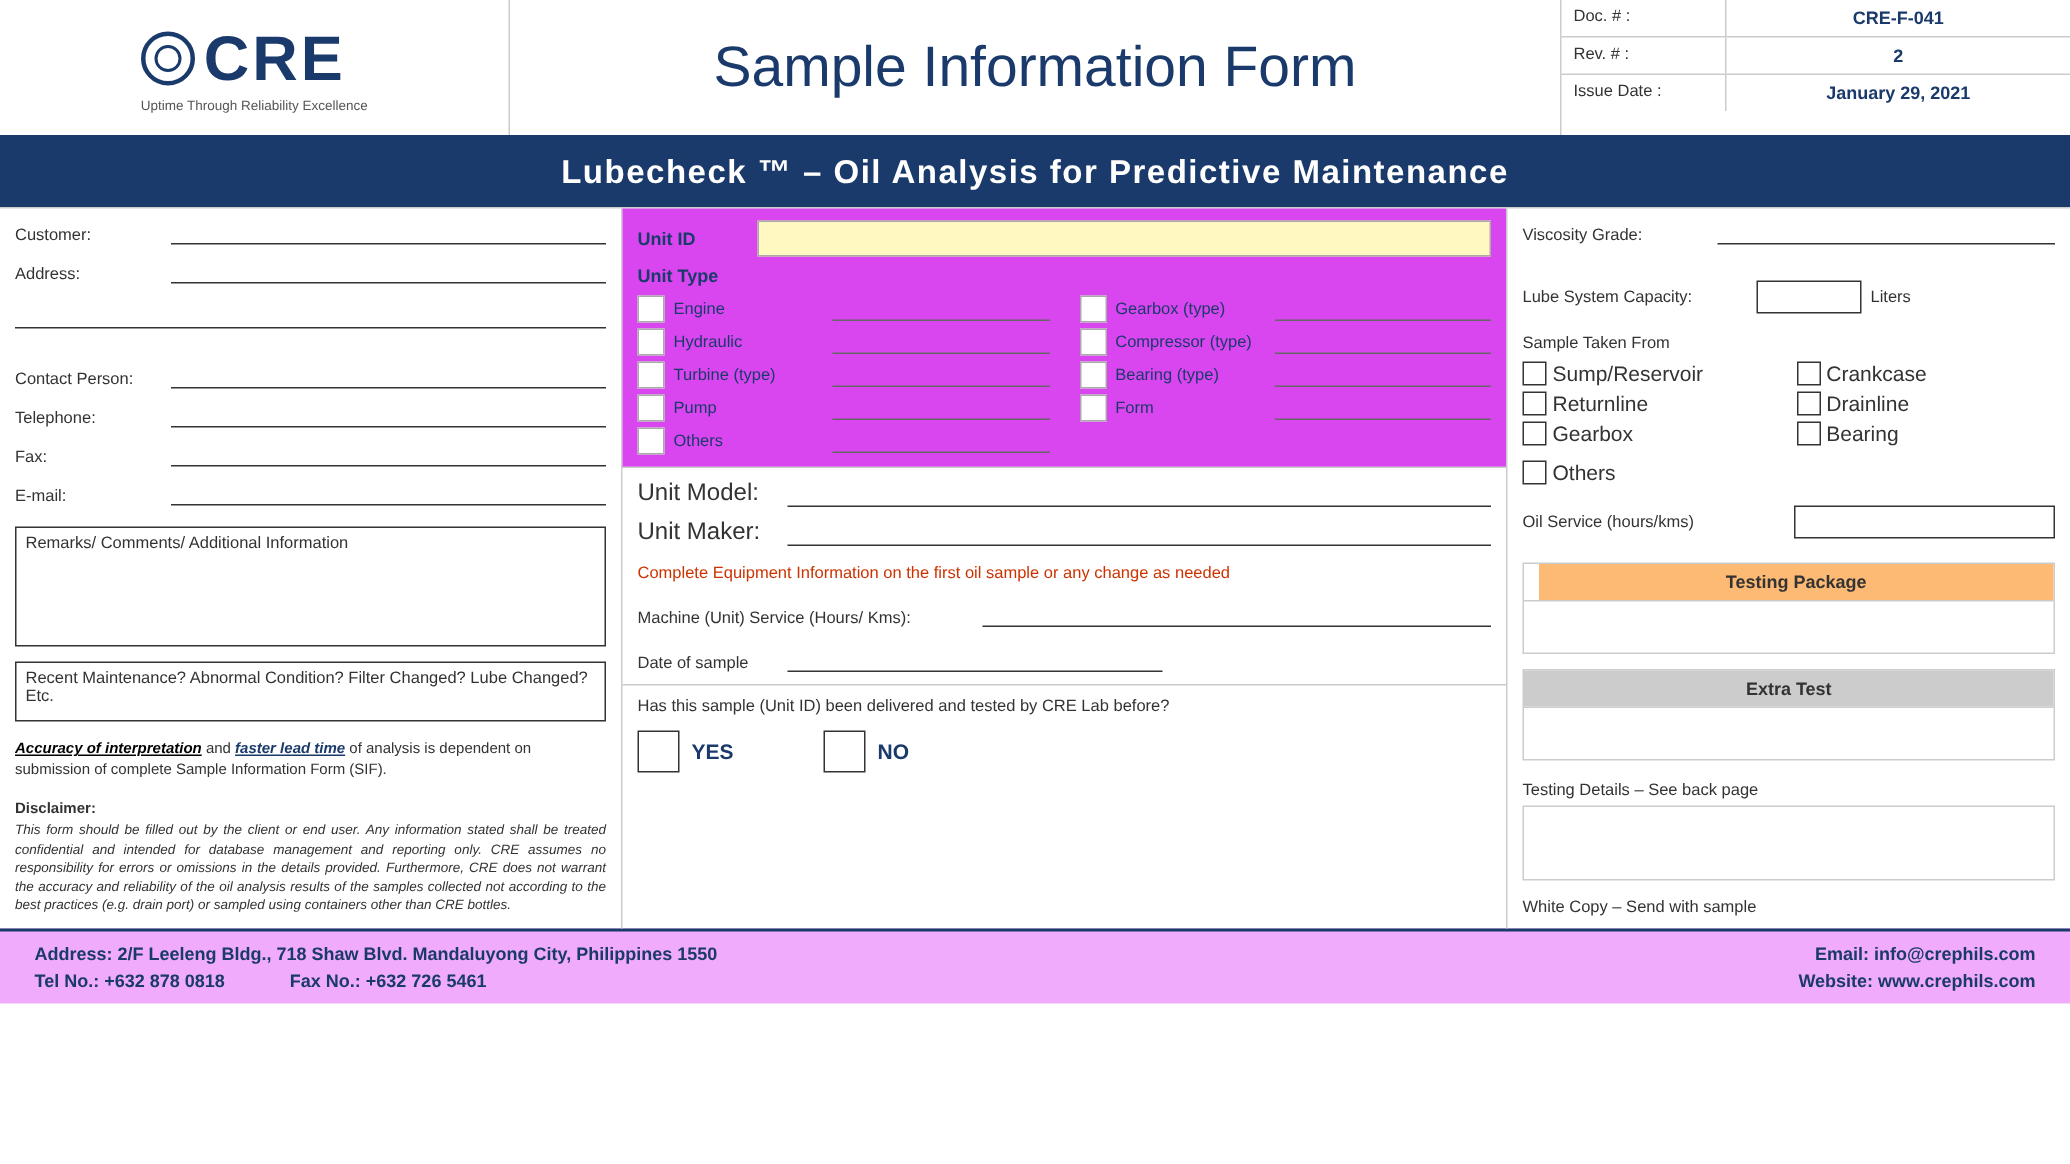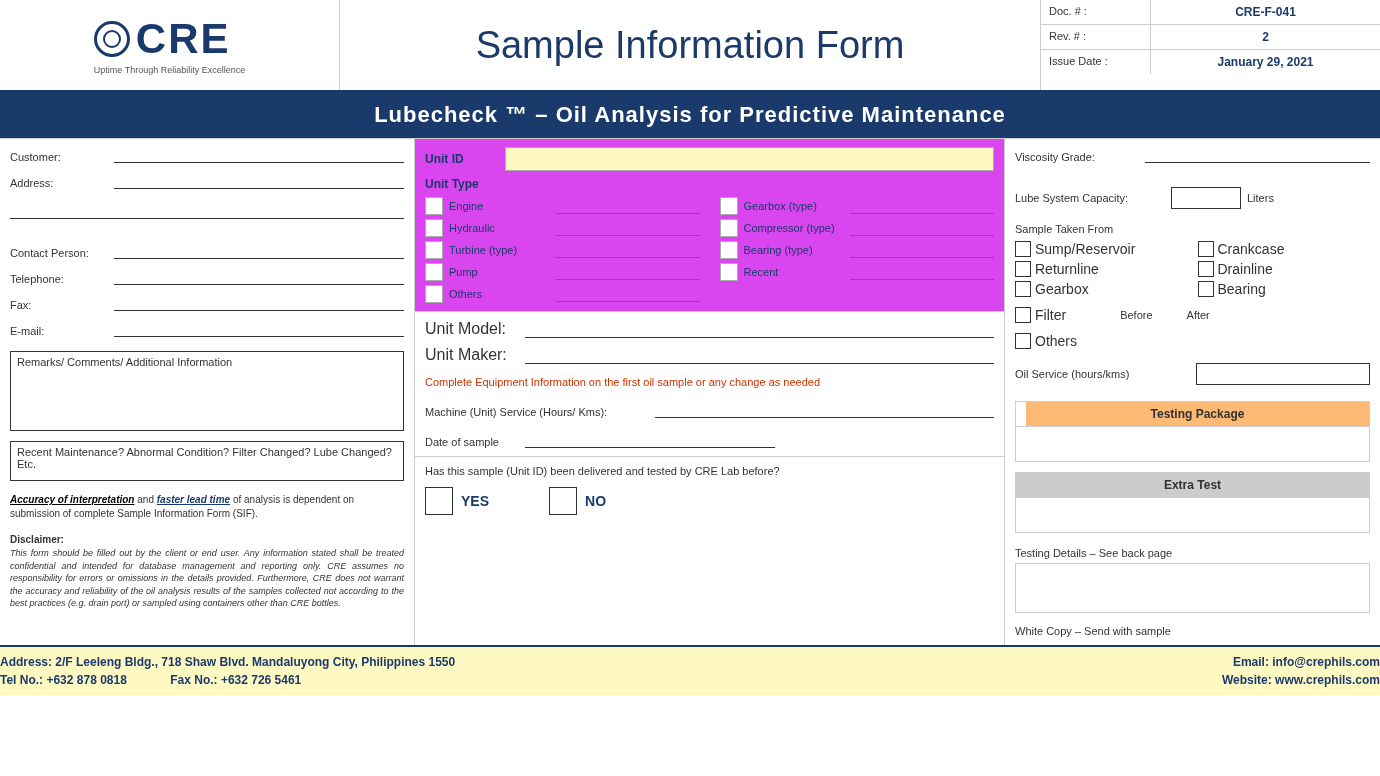--- a/index.html
+++ b/index.html
@@ -111,21 +111,21 @@
     .extra-header { background: #ccc; padding: 5px 8px; font-weight: bold; font-size: 12px; text-align: center; color: #333; }
     .extra-content { min-height: 35px; padding: 4px; border-top: 1px solid #ccc; }
 
     .testing-details-section { margin-top: 8px; }
     .testing-details-label { font-size: 11px; color: #333; margin-bottom: 4px; }
     .testing-details-box { border: 1px solid #ccc; min-height: 50px; padding: 4px; }
 
     .white-copy { font-size: 11px; color: #333; margin-top: 6px; }
 
     
-    .footer { background: #fef9c3; border-top: 2px solid #1a3a6b; padding: 8px 0; display: flex; justify-content: space-between; }
+    .footer { background: #f0abfc; border-top: 2px solid #1a3a6b; padding: 8px 23px; display: flex; justify-content: space-between; }
     .footer-left { font-size: 12px; font-weight: bold; color: #1a3a6b; }
     .footer-right { font-size: 12px; font-weight: bold; color: #1a3a6b; text-align: right; }
 
     .spacer { height: 8px; }
   </style>
 </head>
 <body>
 
 <div class="outer">
 
@@ -262,21 +262,21 @@
           </div>
 
           <div class="unit-type-item">
             <div class="unit-type-checkbox"></div>
             <span class="unit-type-name">Pump</span>
             <div class="unit-type-line"></div>
           </div>
 
           <div class="unit-type-item">
             <div class="unit-type-checkbox"></div>
-            <span class="unit-type-name">Recent</span>
+            <span class="unit-type-name">Form</span>
             <div class="unit-type-line"></div>
           </div>
 
           <div class="unit-type-item">
             <div class="unit-type-checkbox"></div>
             <span class="unit-type-name">Others</span>
             <div class="unit-type-line"></div>
           </div>
         </div>
       </div>
@@ -356,26 +356,20 @@
           <div class="sample-checkbox"></div>
           <span class="sample-label">Gearbox</span>
         </div>
 
         <div class="sample-item">
           <div class="sample-checkbox"></div>
           <span class="sample-label">Bearing</span>
         </div>
       </div>
 
-      <div style="display:flex; align-items:center; gap:4px; margin-top:4px;">
-        <div class="sample-checkbox"></div>
-        <span class="sample-label">Filter</span>
-        <span style="font-size:11px; color:#333; margin-left: 50px;">Before</span>
-        <span style="font-size:11px; color:#333; margin-left: 30px;">After</span>
-      </div>
 
       <div style="display:flex; align-items:center; gap:4px; margin-top:4px;">
         <div class="sample-checkbox"></div>
         <span class="sample-label">Others</span>
       </div>
 
       <div class="oil-service-row">
         <span class="oil-service-label">Oil Service (hours/kms)</span>
         <div class="oil-service-input"></div>
       </div>

